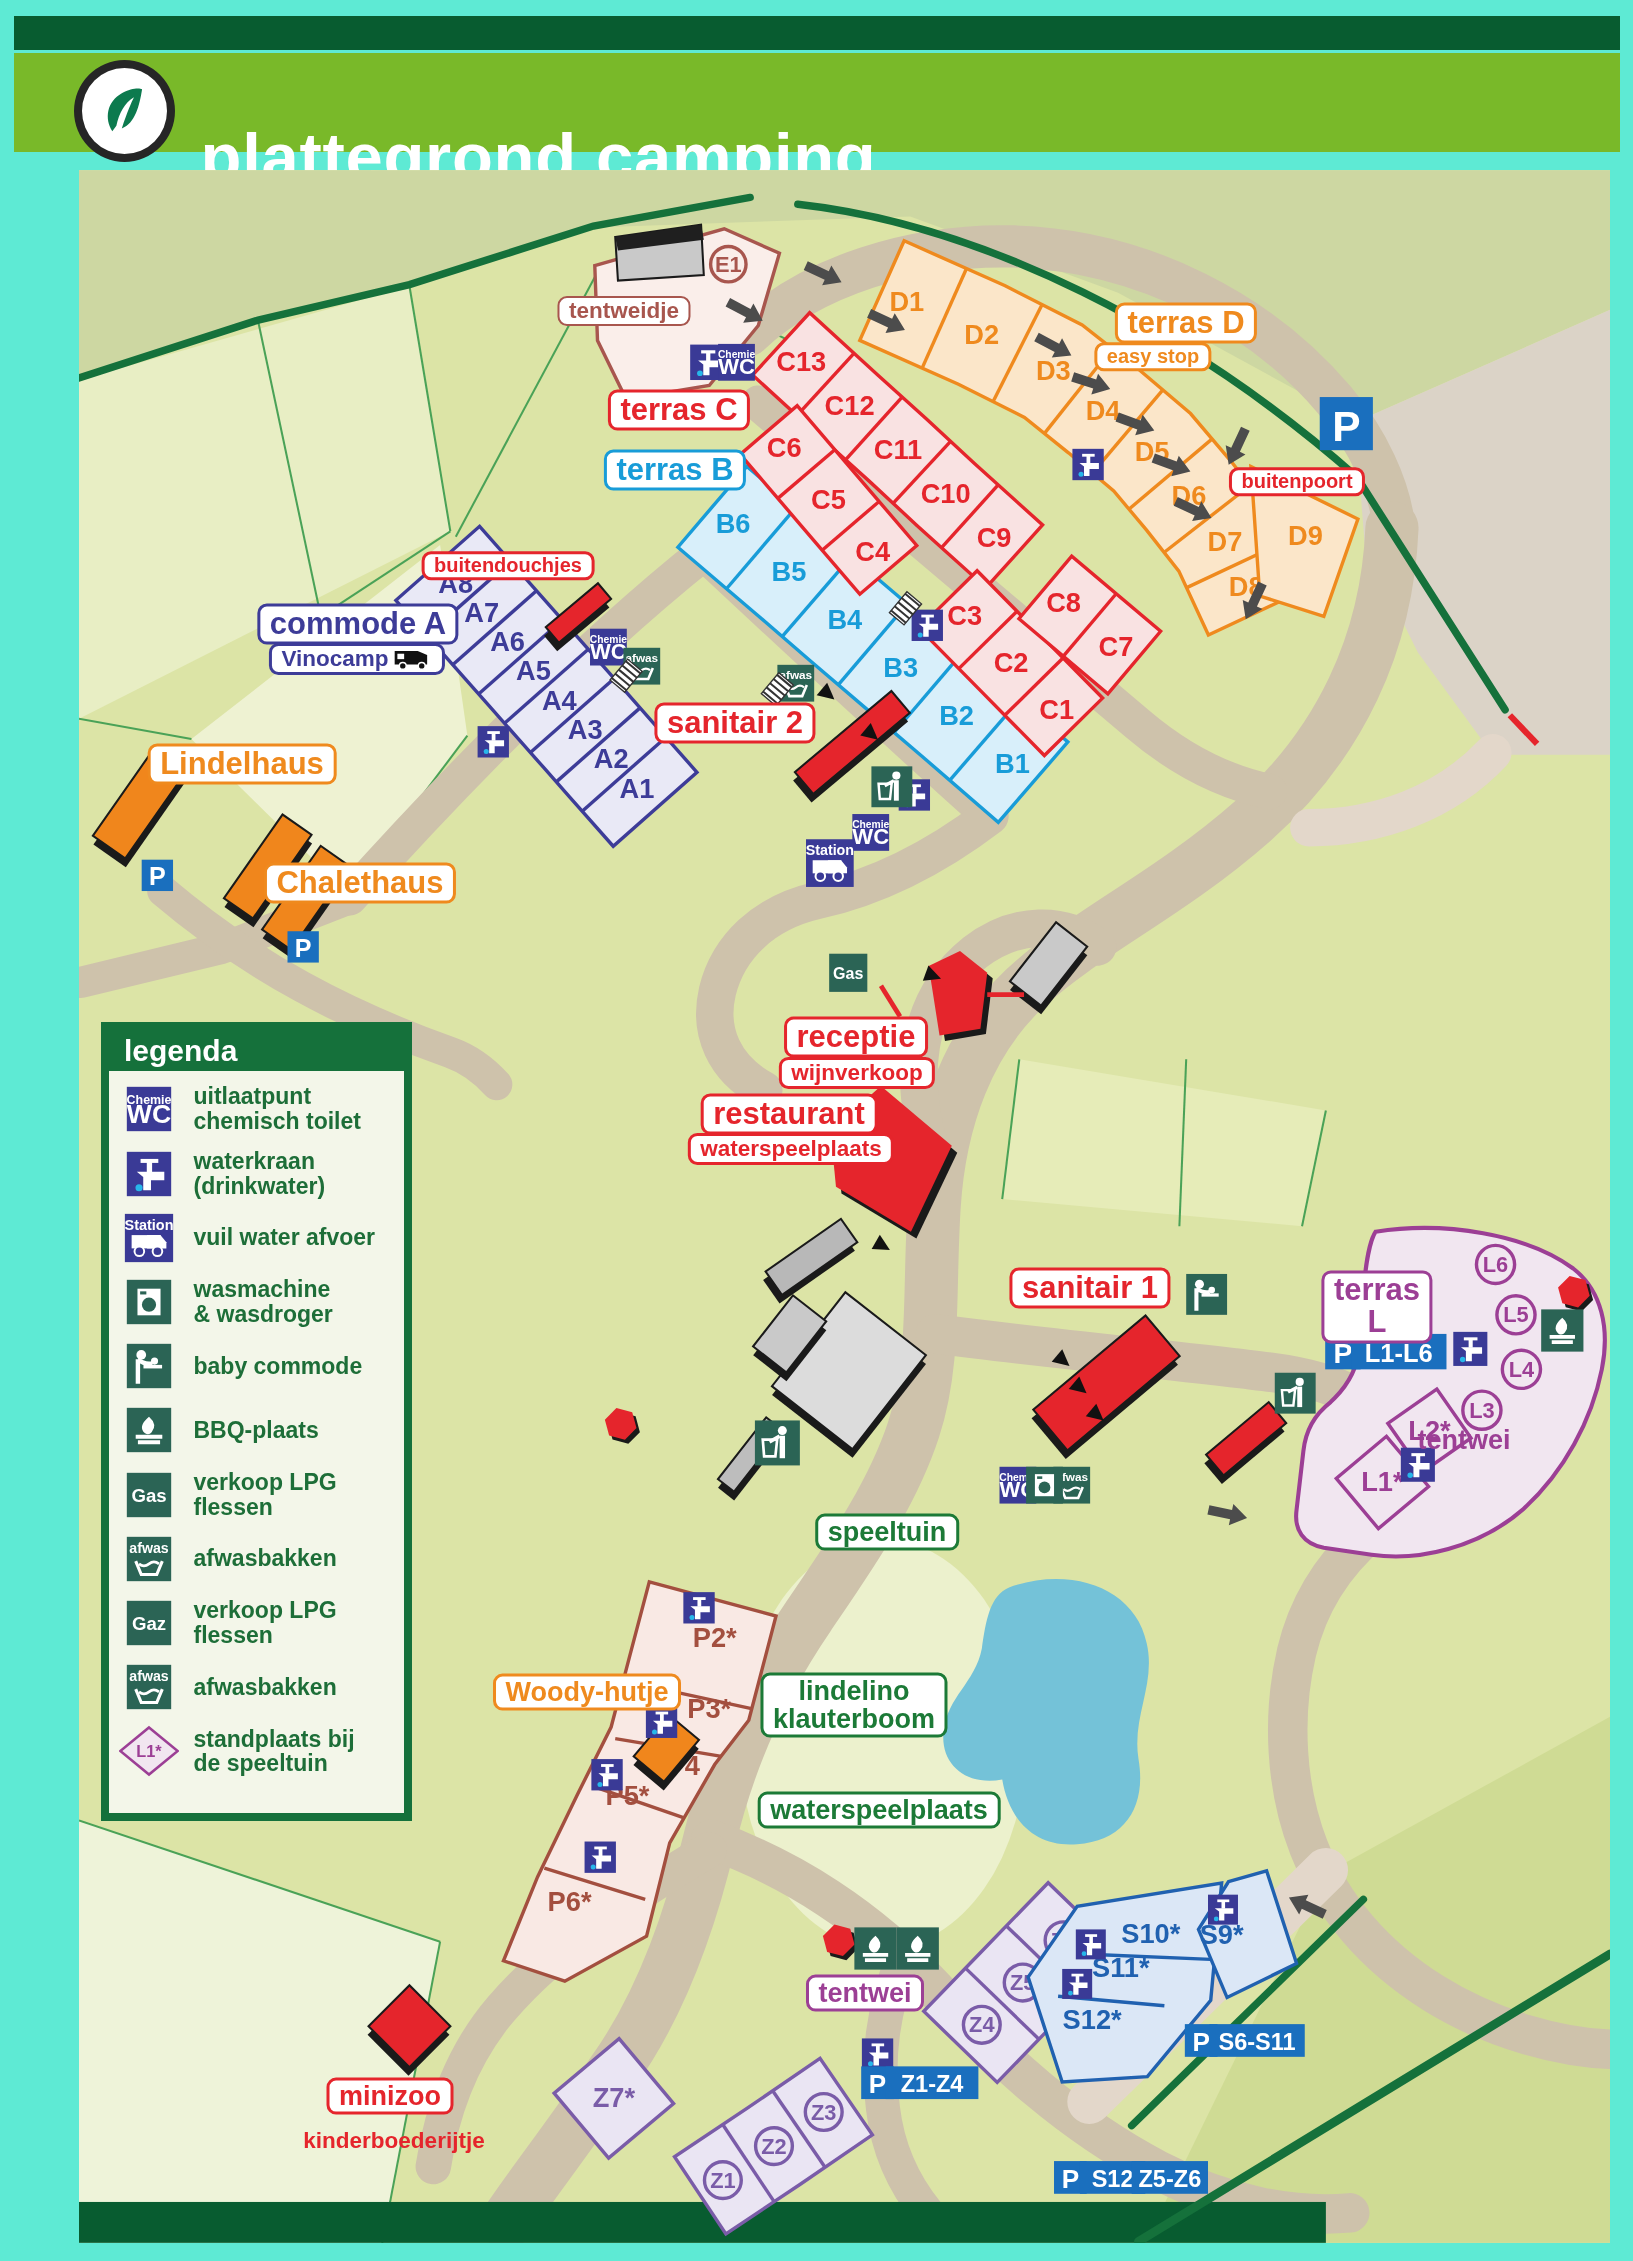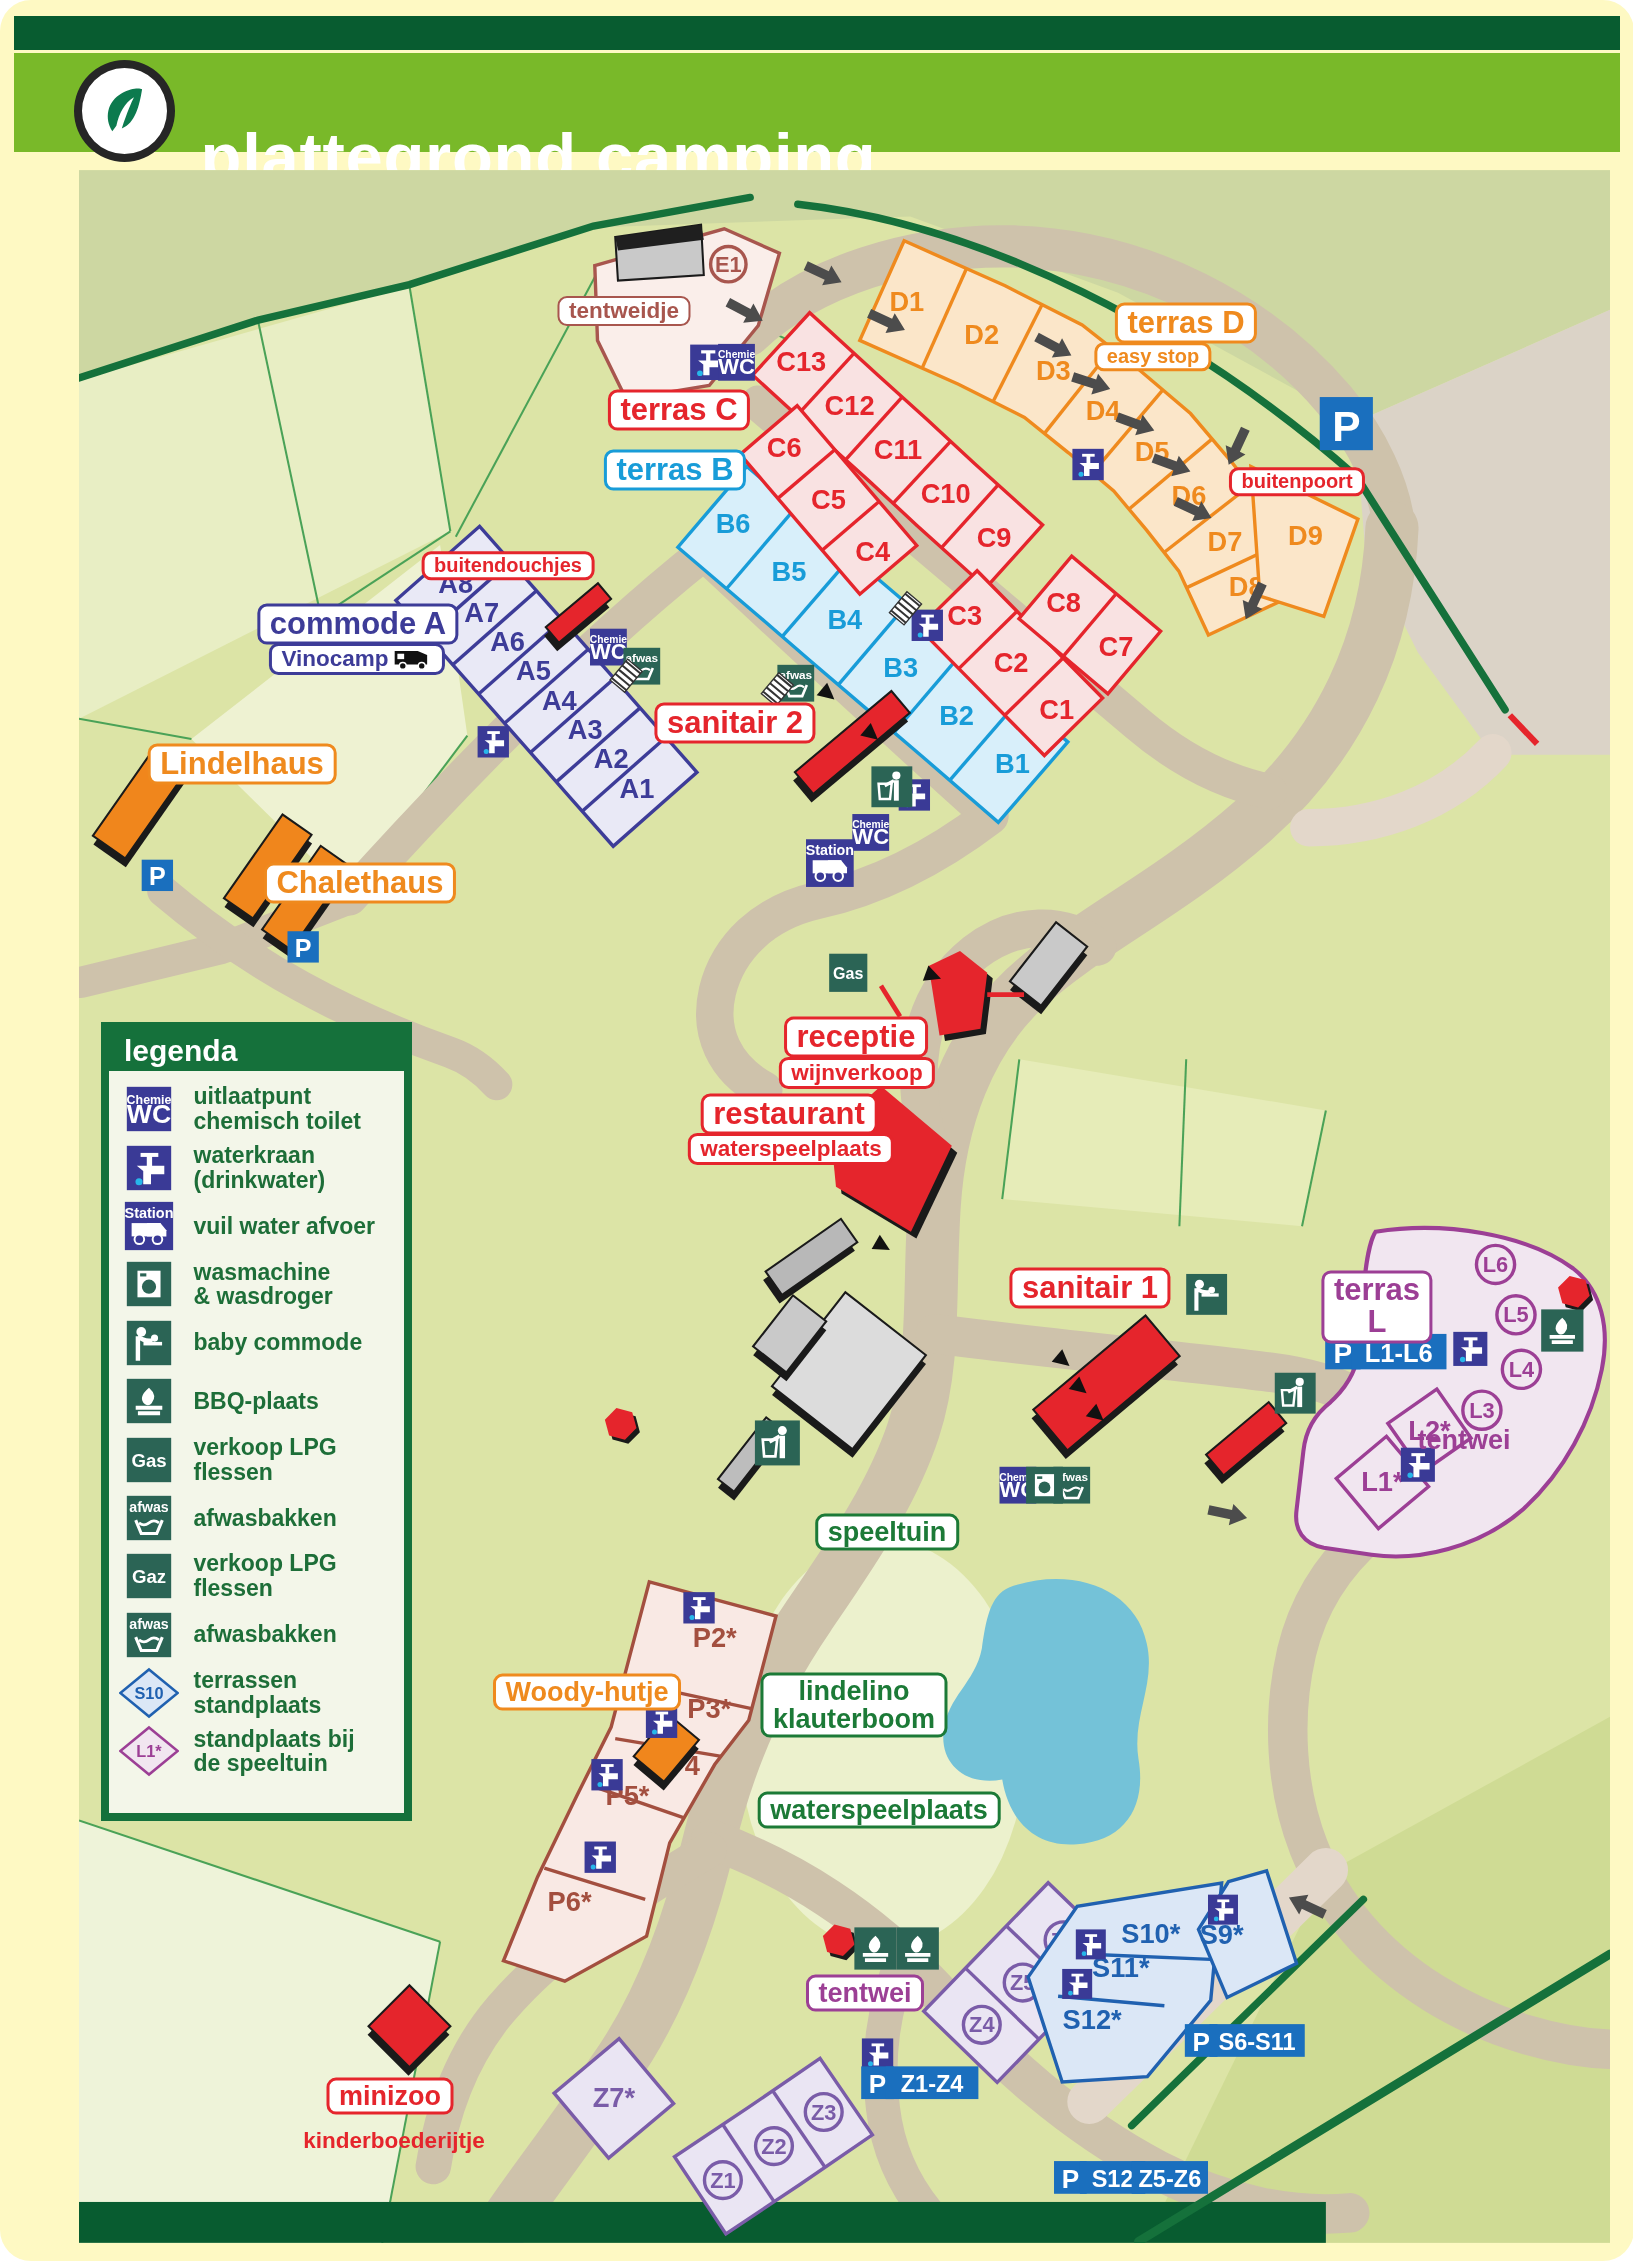--- a/index.html
+++ b/index.html
@@ -1,17 +1,17 @@
 <!DOCTYPE html>
 <html style="font-size:11px"><head>
 <meta charset="utf-8">
 <style>
   html,body{margin:0;padding:0;background:#fff;}
-  .page{position:relative;width:1634px;height:2261px;background:#fef9c3;overflow:hidden;
-        font-family:"Liberation Sans", sans-serif;border-radius:31px;}
+  .page{position:relative;width:1634px;height:2261px;background:#5eead4;overflow:hidden;
+        font-family:"Liberation Sans", sans-serif;}
   .hdr-top{position:absolute;left:13.6px;top:16.4px;width:1606px;height:34px;background:#085c30;}
   .hdr-band{position:absolute;left:13.6px;top:53px;width:1606px;height:99px;background:#79b929;}
   .logo{position:absolute;left:74px;top:60px;width:85px;height:86px;background:#fff;
         border:8.2px solid #262626;border-radius:50%;}
   .logo svg{position:absolute;left:9.5px;top:9.5px;}
   .hdr-title{position:absolute;left:187px;top:65px;font-size:67px;color:#fff;font-weight:bold;
              letter-spacing:0.7px;}
   .map{position:absolute;left:51px;top:170px;width:1279px;height:2073px;padding-left:28px;}
   .lbl{position:absolute;transform:translate(-50%,-50%);background:#fff;border-radius:9.5px;
        padding:0.7px 9.5px 2px 9.5px;font-weight:bold;white-space:pre-line;text-align:center;
@@ -809,31 +809,20 @@
                 <path d="M -15.3,7.48 q 7.48,6.12 15.3,0 q 7.48,-6.12 15.3,0" fill="none" stroke="#fff" stroke-width="4.08"></path>
               </g>
             </svg>
           </div>
           <div class="legend-tx">afwasbakken</div>
         </div>
         <div class="legend-row">
           <div class="legend-ic">
             <svg width="63" height="52" viewBox="0 0 92 76">
               <g transform="translate(46,38)">
-                <polygon fill="#dbe7f6" stroke="#2061b0" stroke-width="4" points="0,-36 44,0 0,36 -44,0"></polygon>
-                <text text-anchor="middle" font-size="25" font-weight="bold" fill="#2061b0" x="0" y="9">S10</text>
-              </g>
-            </svg>
-          </div>
-          <div class="legend-tx">terrassen standplaats</div>
-        </div>
-        <div class="legend-row">
-          <div class="legend-ic">
-            <svg width="63" height="52" viewBox="0 0 92 76">
-              <g transform="translate(46,38)">
                 <polygon fill="#f1e6f0" stroke="#9c3f95" stroke-width="4" points="0,-36 44,0 0,36 -44,0"></polygon>
                 <text text-anchor="middle" font-size="25" font-weight="bold" fill="#9c3f95" x="0" y="9">L1*</text>
               </g>
             </svg>
           </div>
           <div class="legend-tx">standplaats bij
 de speeltuin</div>
         </div>
       </div>
   </div>

